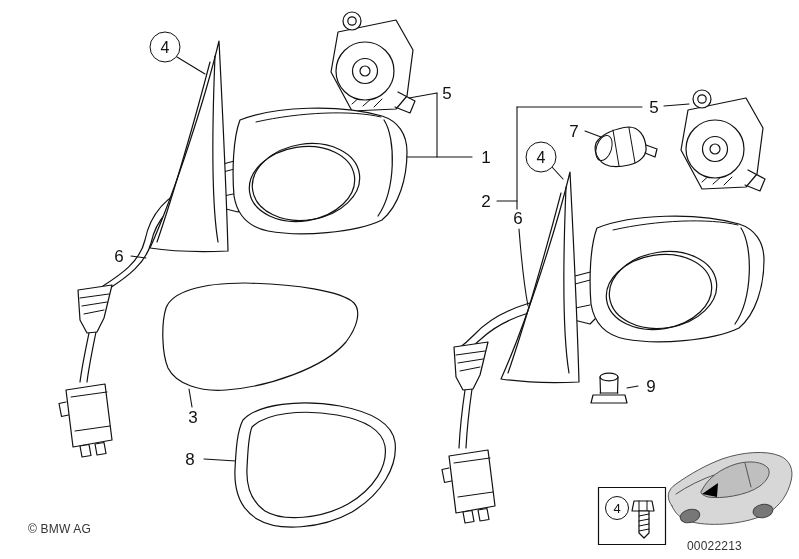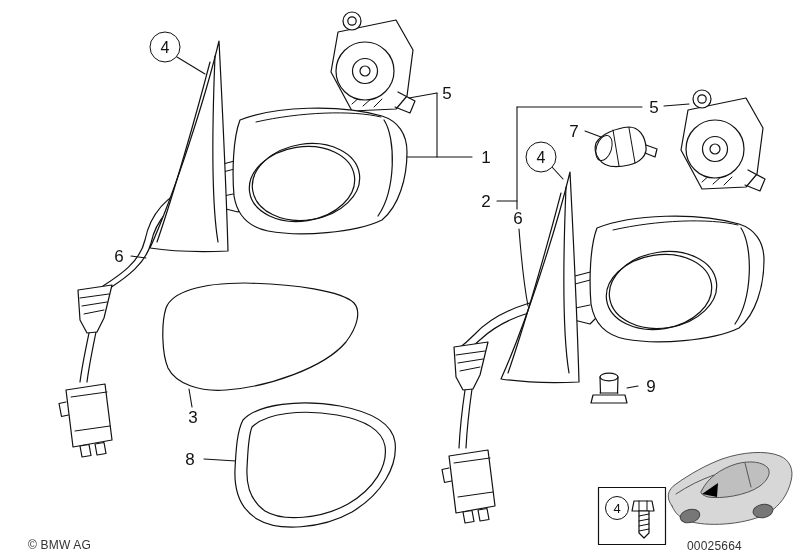--- a/index.html
+++ b/index.html
@@ -156,15 +156,15 @@
   <div class="co" style="left:193px;top:417px">3</div>
   <div class="co" style="left:190px;top:459px">8</div>
   <div class="co" style="left:654px;top:107px">5</div>
   <div class="co" style="left:574px;top:131px">7</div>
   <div class="co circled" style="left:541px;top:157px">4</div>
   <div class="co" style="left:486px;top:201px">2</div>
   <div class="co" style="left:518px;top:218px">6</div>
   <div class="co" style="left:651px;top:386px">9</div>
   <div class="co circled small" style="left:617px;top:508px">4</div>
 
-  <div class="footnote" style="left:28px;top:538px">© BMW AG</div>
-  <div class="footnote" style="left:687px;top:539px">00025664</div>
+  <div class="footnote" style="left:28px;top:522px">© BMW AG</div>
+  <div class="footnote" style="left:687px;top:539px">00022213</div>
 </div>
 
 </body></html>

